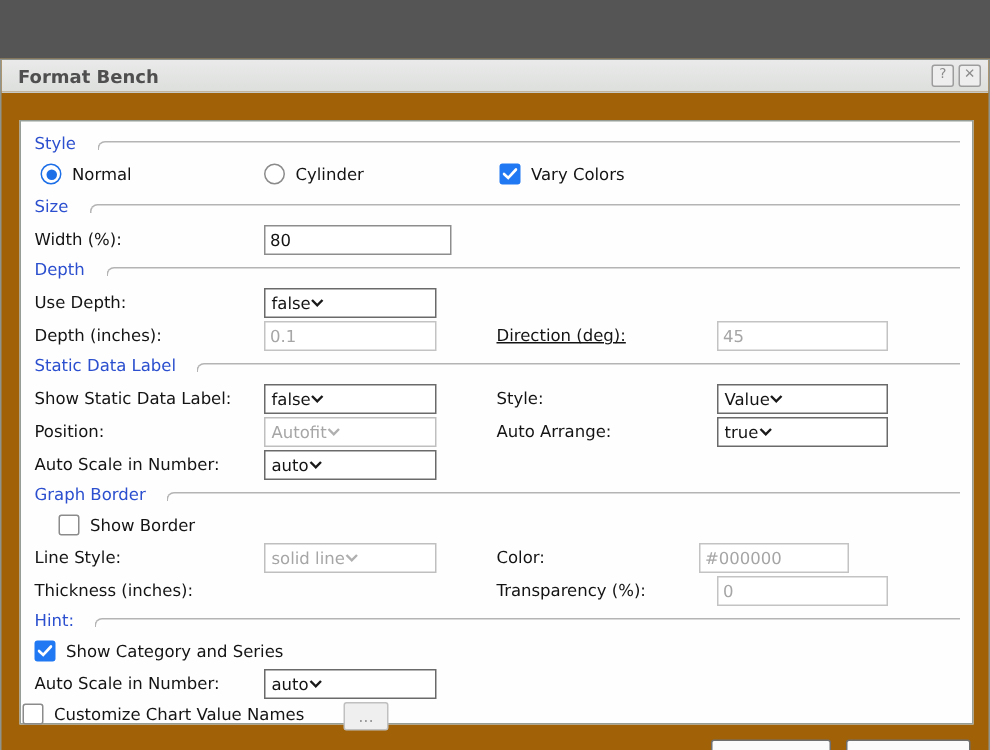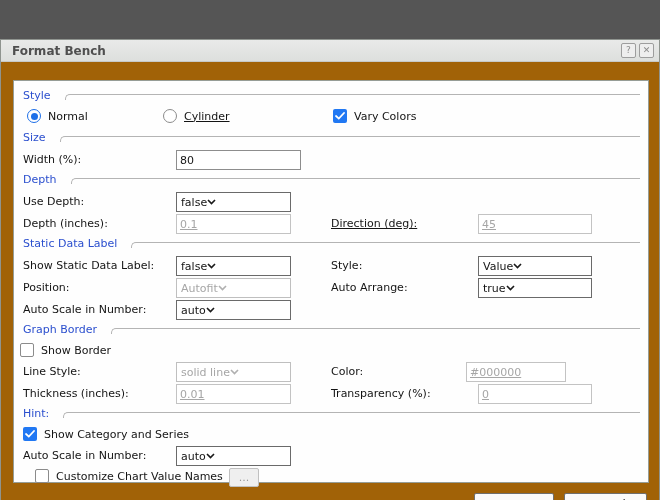--- a/index.html
+++ b/index.html
@@ -42,21 +42,21 @@
     display:flex; align-items:center; justify-content:flex-start;
     padding:0 5px 0 4px; cursor:default;
   }
   .sel .v { white-space:nowrap; }
   .sel.dis { border-color:#bfbfbf; color:#a6a6a6; }
   .chev { width:9px; height:6px; flex:0 0 auto; }
   .inp {
     position:absolute; top:0; height:20px; border:1px solid #8d8d8d; background:#fff;
     font-family:inherit; font-size:11px; color:#141414; padding:0 3px; outline:none;
   }
-  .inp.dis { border-color:#c3c3c3; color:#a6a6a6;text-decoration:underline; }
+  .inp.dis { border-color:#c3c3c3; color:#a6a6a6; }
   .opt { position:absolute; top:1px; display:flex; align-items:center; gap:7px; }
   .radio {
     width:14px; height:14px; border-radius:50%; background:#fff; flex:0 0 auto;
     border:1px solid #8b8b8b; position:relative;
   }
   .radio.on { border:1.5px solid #1d6fe8; }
   .radio.on::after {
     content:""; position:absolute; left:50%; top:50%; width:7px; height:7px;
     margin:-3.5px 0 0 -3.5px; border-radius:50%; background:#1d6fe8;
   }
@@ -96,21 +96,21 @@
 
     <div class="sec">
       <span class="t">Style</span>
       <span class="rule"></span>
     </div>
     <div class="row">
       <span class="opt" style="left:13px;">
         <span class="radio on"></span>
         <span>Normal</span>
       </span>
-      <span class="opt" style="left:149px;text-decoration:underline;">
+      <span class="opt" style="left:162px;">
         <span class="radio"></span>
         <span>Cylinder</span>
       </span>
       <span class="opt" style="left:319px;">
         <span class="cb on">
           <svg width="10" height="8" viewBox="0 0 10 8">
               <path d="M1 4 L3.8 6.6 L9 1" stroke="#ffffff" stroke-width="1.8" fill="none" stroke-linecap="round"></path>
             </svg>
         </span>
         <span>Vary Colors</span>
@@ -190,40 +190,39 @@
             <path d="M1 1 L4.5 4.6 L8 1" stroke="#1a1a1a" stroke-width="1.6" fill="none"></path>
           </svg>
       </span>
     </div>
 
     <div class="sec">
       <span class="t">Graph Border</span>
       <span class="rule"></span>
     </div>
     <div class="row short">
-      <span class="opt" style="left:6px;text-align:right;">
+      <span class="opt" style="left:25px;text-align:right;">
         <span class="cb"></span>
         <span>Show Border</span>
       </span>
     </div>
     <div class="row">
       <span class="lbl" style="left:9px;">Line Style:</span>
       <span class="sel dis" style="left:162px; width:115px;">
         <span class="v">solid line</span>
         <svg class="chev" viewBox="0 0 9 6">
             <path d="M1 1 L4.5 4.6 L8 1" stroke="#b0b0b0" stroke-width="1.6" fill="none"></path>
           </svg>
       </span>
       <span class="lbl" style="left:317px;">Color:</span>
       <span class="swatch" style="left:459px; background:#000000;"></span>
       <input class="inp dis" style="left: 452px; width: 100px;" value="#000000">
     </div>
     <div class="row">
       <span class="lbl" style="left:9px;">Thickness (inches):</span>
-      <input class="inp dis" style="left: 162px; width: 115px;" value="0.01">
       <span class="lbl" style="left:317px;">Transparency (%):</span>
       <input class="inp dis" style="left: 464px; width: 114px;" value="0">
     </div>
 
     <div class="sec">
       <span class="t">Hint:</span>
       <span class="rule"></span>
     </div>
     <div class="row short">
       <span class="opt" style="left:9px;">
@@ -238,21 +237,21 @@
     <div class="row">
       <span class="lbl" style="left:9px;">Auto Scale in Number:</span>
       <span class="sel" style="left:162px; width:115px;">
         <span class="v">auto</span>
         <svg class="chev" viewBox="0 0 9 6">
             <path d="M1 1 L4.5 4.6 L8 1" stroke="#1a1a1a" stroke-width="1.6" fill="none"></path>
           </svg>
       </span>
     </div>
     <div class="row">
-      <span class="opt" style="left:1px;padding-left:20px;">
+      <span class="opt" style="left:1px;">
         <span class="cb"></span>
         <span>Customize Chart Value Names</span>
       </span>
       <span class="mini-btn" style="left:215px;">...</span>
     </div>
 
   </div>
 
   <button class="footer-btn" id="cancel-btn">Cancel</button>
   <button class="footer-btn" id="ok-btn">OK</button>

